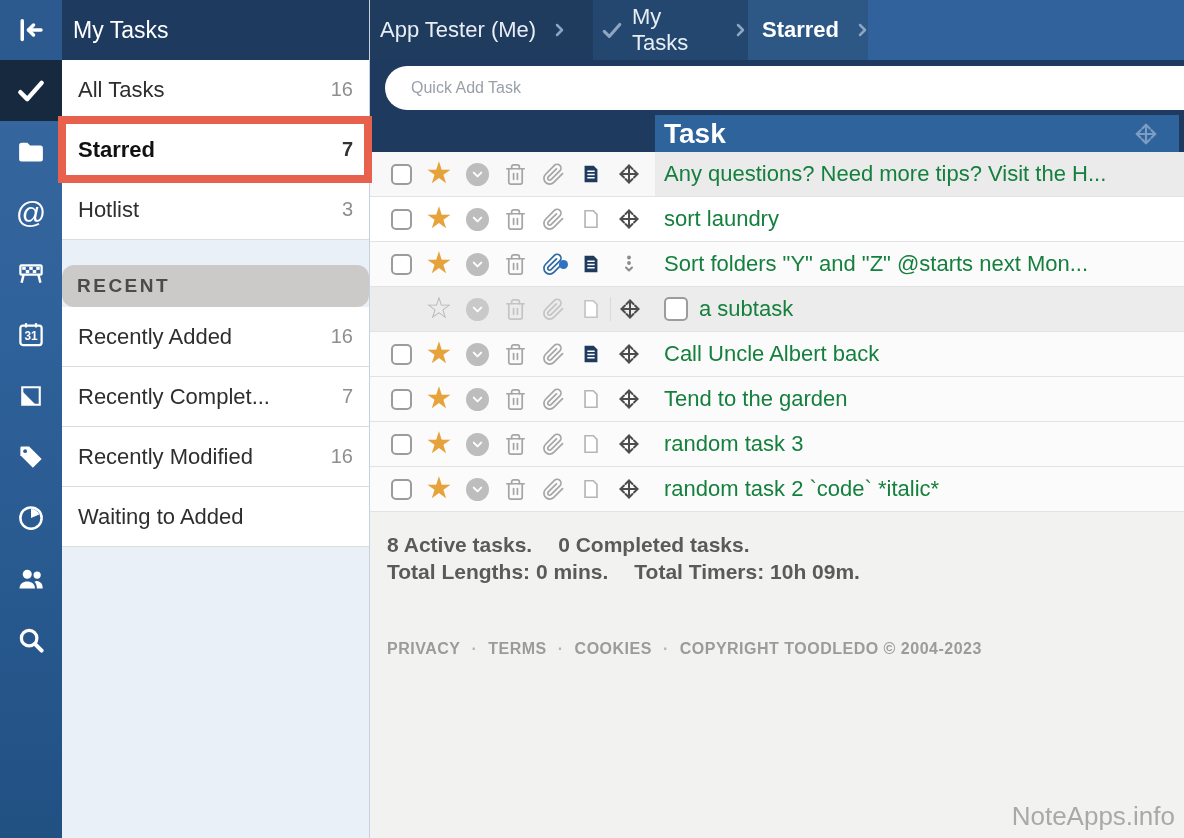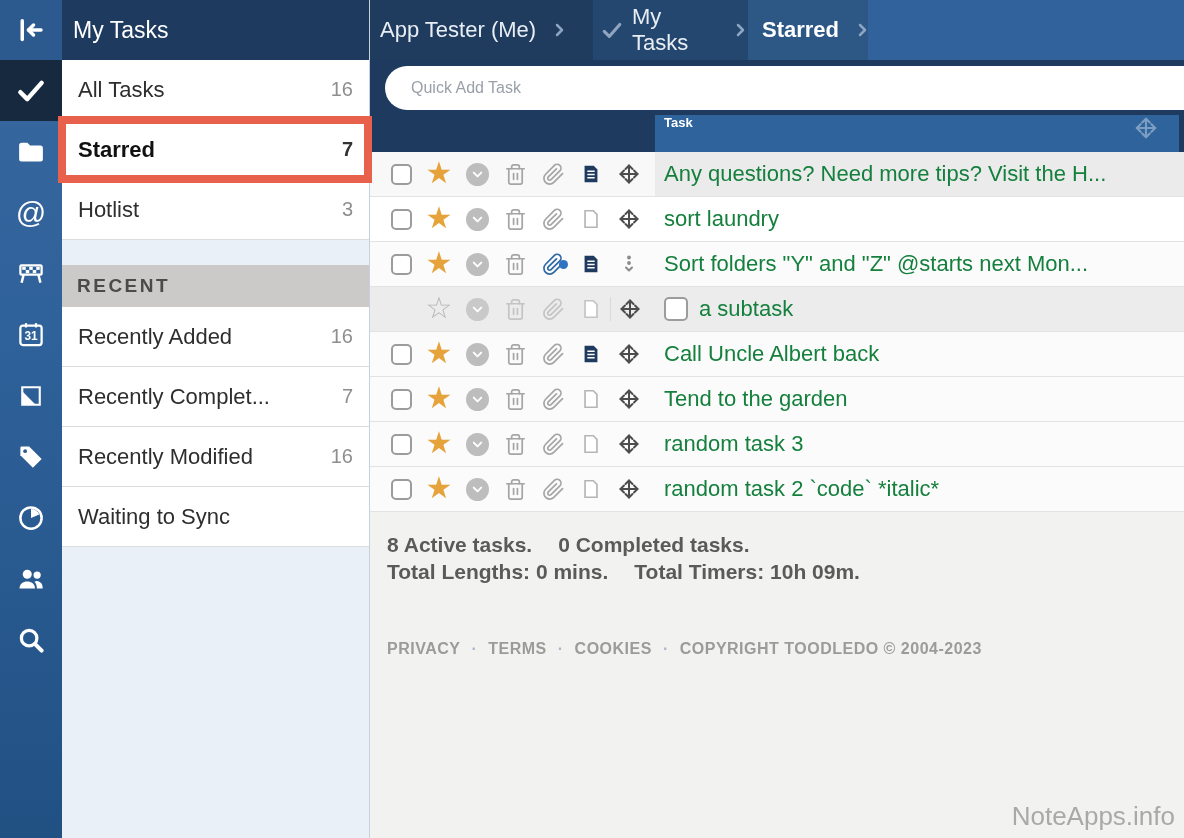--- a/index.html
+++ b/index.html
@@ -21,21 +21,21 @@
   .sb-header{height:60px;flex:0 0 60px;background:#1e3b5f;color:#fff;font-size:23px;
     display:flex;align-items:center;padding-left:11px;}
   .sb-item{height:59px;flex:0 0 59px;background:#fff;border-bottom:1px solid #dcdcdc;
     display:flex;align-items:center;justify-content:space-between;padding:0 16px;
     font-size:22px;color:#2e2e2e;cursor:pointer;}
   .sb-item .count{color:#8e8e8e;font-size:20px;}
   .sb-item.selected{font-weight:bold;color:#111;}
   .sb-item.selected .count{color:#333;font-weight:bold;}
   .sb-gap{height:25px;flex:0 0 25px;}
   .sb-recent{height:42px;flex:0 0 42px;background:#cbcac8;color:#4b4b49;font-weight:bold;
-    font-size:19px;letter-spacing:2.5px;display:flex;align-items:center;padding-left:15px;}
+    font-size:19px;letter-spacing:2.5px;display:flex;align-items:center;padding-left:15px;border-radius:12px;}
   .highlight-box{position:absolute;left:58px;top:116px;width:314px;height:67px;
     border:8px solid #e8614c;box-sizing:border-box;z-index:20;pointer-events:none;}
 
   
   .main{flex:1;display:flex;flex-direction:column;background:#f2f2f0;position:relative;min-width:0;}
   .breadcrumb{height:60px;flex:0 0 60px;display:flex;}
   .bc-seg{display:flex;align-items:center;color:#e9eef4;font-size:22px;box-sizing:border-box;cursor:pointer;}
   .bc-seg .chev{margin-left:16px;display:flex;}
   .bc-seg1{width:223px;background:#1f3c5f;padding-left:10px;}
   .bc-seg2{width:155px;background:#23476e;padding-left:8px;}
@@ -45,22 +45,22 @@
 
   .quickadd{height:55px;flex:0 0 55px;background:#1e3b5f;padding-left:15px;box-sizing:border-box;
     display:flex;align-items:flex-end;}
   .quickadd input{flex:1;height:44px;margin-bottom:5px;border:none;outline:none;
     border-radius:22px 0 0 22px;font-size:16px;padding:0 0 0 26px;color:#333;
     font-family:"Liberation Sans","DejaVu Sans",sans-serif;background:#fff;}
   .quickadd input::placeholder{color:#9aa0a8;opacity:1;}
 
   .thead{height:37px;flex:0 0 37px;display:flex;}
   .th-icons{width:285px;flex:0 0 285px;background:#1e3b5f;}
-  .th-task{flex:1;background:#2e639c;color:#fff;font-weight:bold;font-size:13px;
-    display:flex;align-items:flex-start;padding-left:9px;}
+  .th-task{flex:1;background:#2e639c;color:#fff;font-weight:bold;font-size:28px;
+    display:flex;align-items:center;padding-left:9px;}
   .th-move{margin-left:auto;margin-right:20px;display:flex;cursor:pointer;}
   .th-edge{width:5px;flex:0 0 5px;background:#1e3b5f;}
 
   .row{height:44px;flex:0 0 44px;display:flex;align-items:stretch;border-bottom:1px solid #e3e3e3;background:#fbfbfb;}
   .row-icons{width:285px;flex:0 0 285px;display:flex;align-items:center;padding-left:12px;box-sizing:border-box;}
   .slot{width:38px;flex:0 0 38px;display:flex;align-items:center;justify-content:center;cursor:pointer;position:relative;}
   .row-task{flex:1;display:flex;align-items:center;font-size:22px;color:#15803d;padding-left:9px;cursor:pointer;min-width:0;
     white-space:nowrap;overflow:hidden;}
   .row.r1 .row-icons{background:#f8f8f8;}
   .row.r1 .row-task{background:#ebebeb;}
@@ -211,21 +211,21 @@
     </div>
     <div class="sb-item">
       <span>Recently Complet...</span>
       <span class="count">7</span>
     </div>
     <div class="sb-item">
       <span>Recently Modified</span>
       <span class="count">16</span>
     </div>
     <div class="sb-item">
-      <span>Waiting to Sync</span>
+      <span>Waiting to Added</span>
       <span class="count"></span>
     </div>
   </div>
 
   <div class="highlight-box"></div>
 
   <div class="main">
 
     <div class="breadcrumb">
       <div class="bc-seg bc-seg1">

